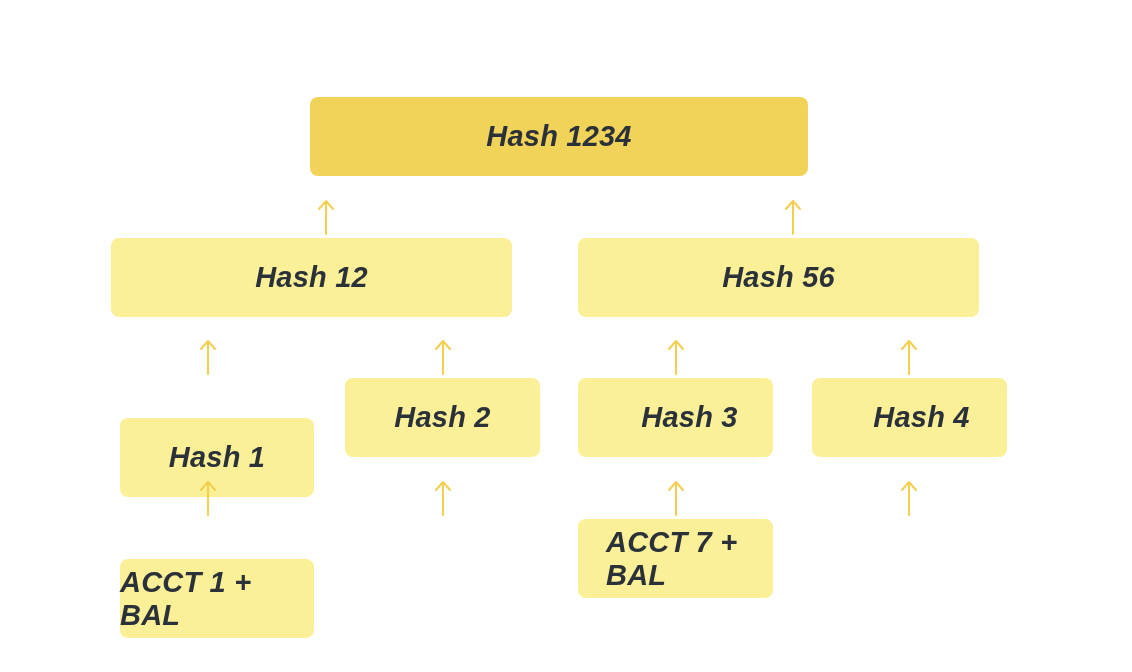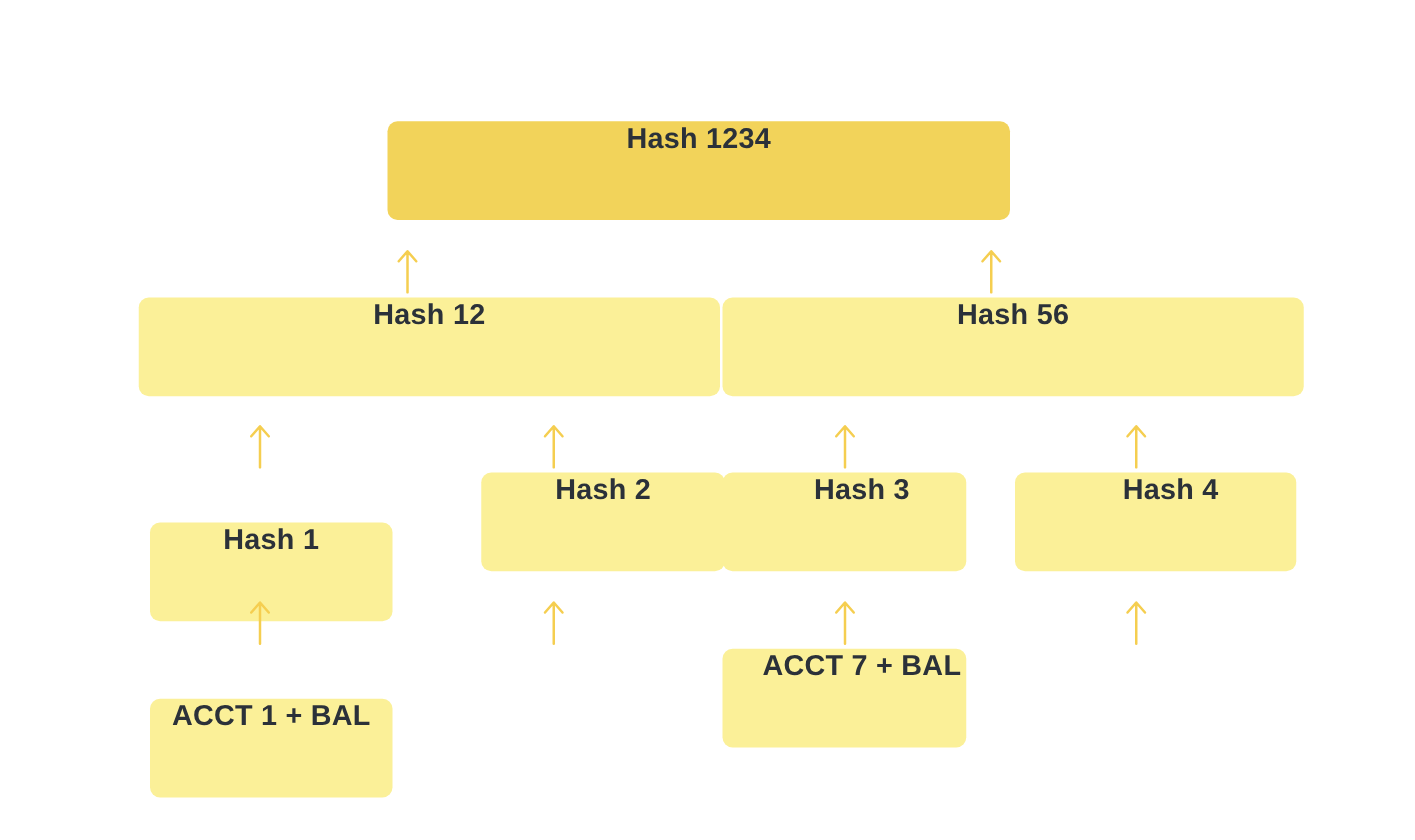--- a/index.html
+++ b/index.html
@@ -11,45 +11,47 @@
     position: relative;
     width: 1132px;
     height: 672px;
     background: var(--background, #ffffff);
     font-family: "Liberation Sans", "DejaVu Sans", sans-serif;
     overflow: hidden;
   }
   .node {
     position: absolute;
     display: flex;
+    align-items: center;
     justify-content: center;
     border-radius: 8px;
     height: 79px;
     color: var(--text, #2b3139);
-    font-size: 23px;
+    font-size: 29px;
     font-weight: 600;
     letter-spacing: 0.2px;
     box-sizing: border-box;
+    font-style: italic;
   }
   .node-root {
     left: 310px; top: 97px; width: 498px;
     background: var(--root-fill, #f2d35a);
   }
   .node-branch, .node-hash, .node-leaf {
     background: var(--node-fill, #fbf098);
   }
-  .node-branch { top: 238px; width: 465px; }
+  .node-branch { top: 238px; width: 401px; }
   .pos-b1 { left: 111px; }
   .pos-b2 { left: 578px; }
   .node-hash { top: 378px; }
   .node-leaf { top: 519px; font-weight: 700; }
   .pos-c1 { left: 120px; width: 194px; margin-top: 40px; }
-  .pos-c2 { left: 345px; width: 195px; margin-left: 40px; }
+  .pos-c2 { left: 345px; width: 195px; }
   .pos-c3 { left: 578px; width: 195px; padding-left: 28px; }
-  .pos-c4 { left: 812px; width: 225px; padding-left: 24px; }
+  .pos-c4 { left: 812px; width: 195px; padding-left: 24px; }
   .arrow {
     position: absolute;
     width: 18px;
     height: 38px;
     color: var(--arrow, #f5ce50);
   }
   .row-a { top: 197px; }
   .row-b { top: 337px; }
   .row-c { top: 478px; }
   .ax-b1 { left: 317px; }

